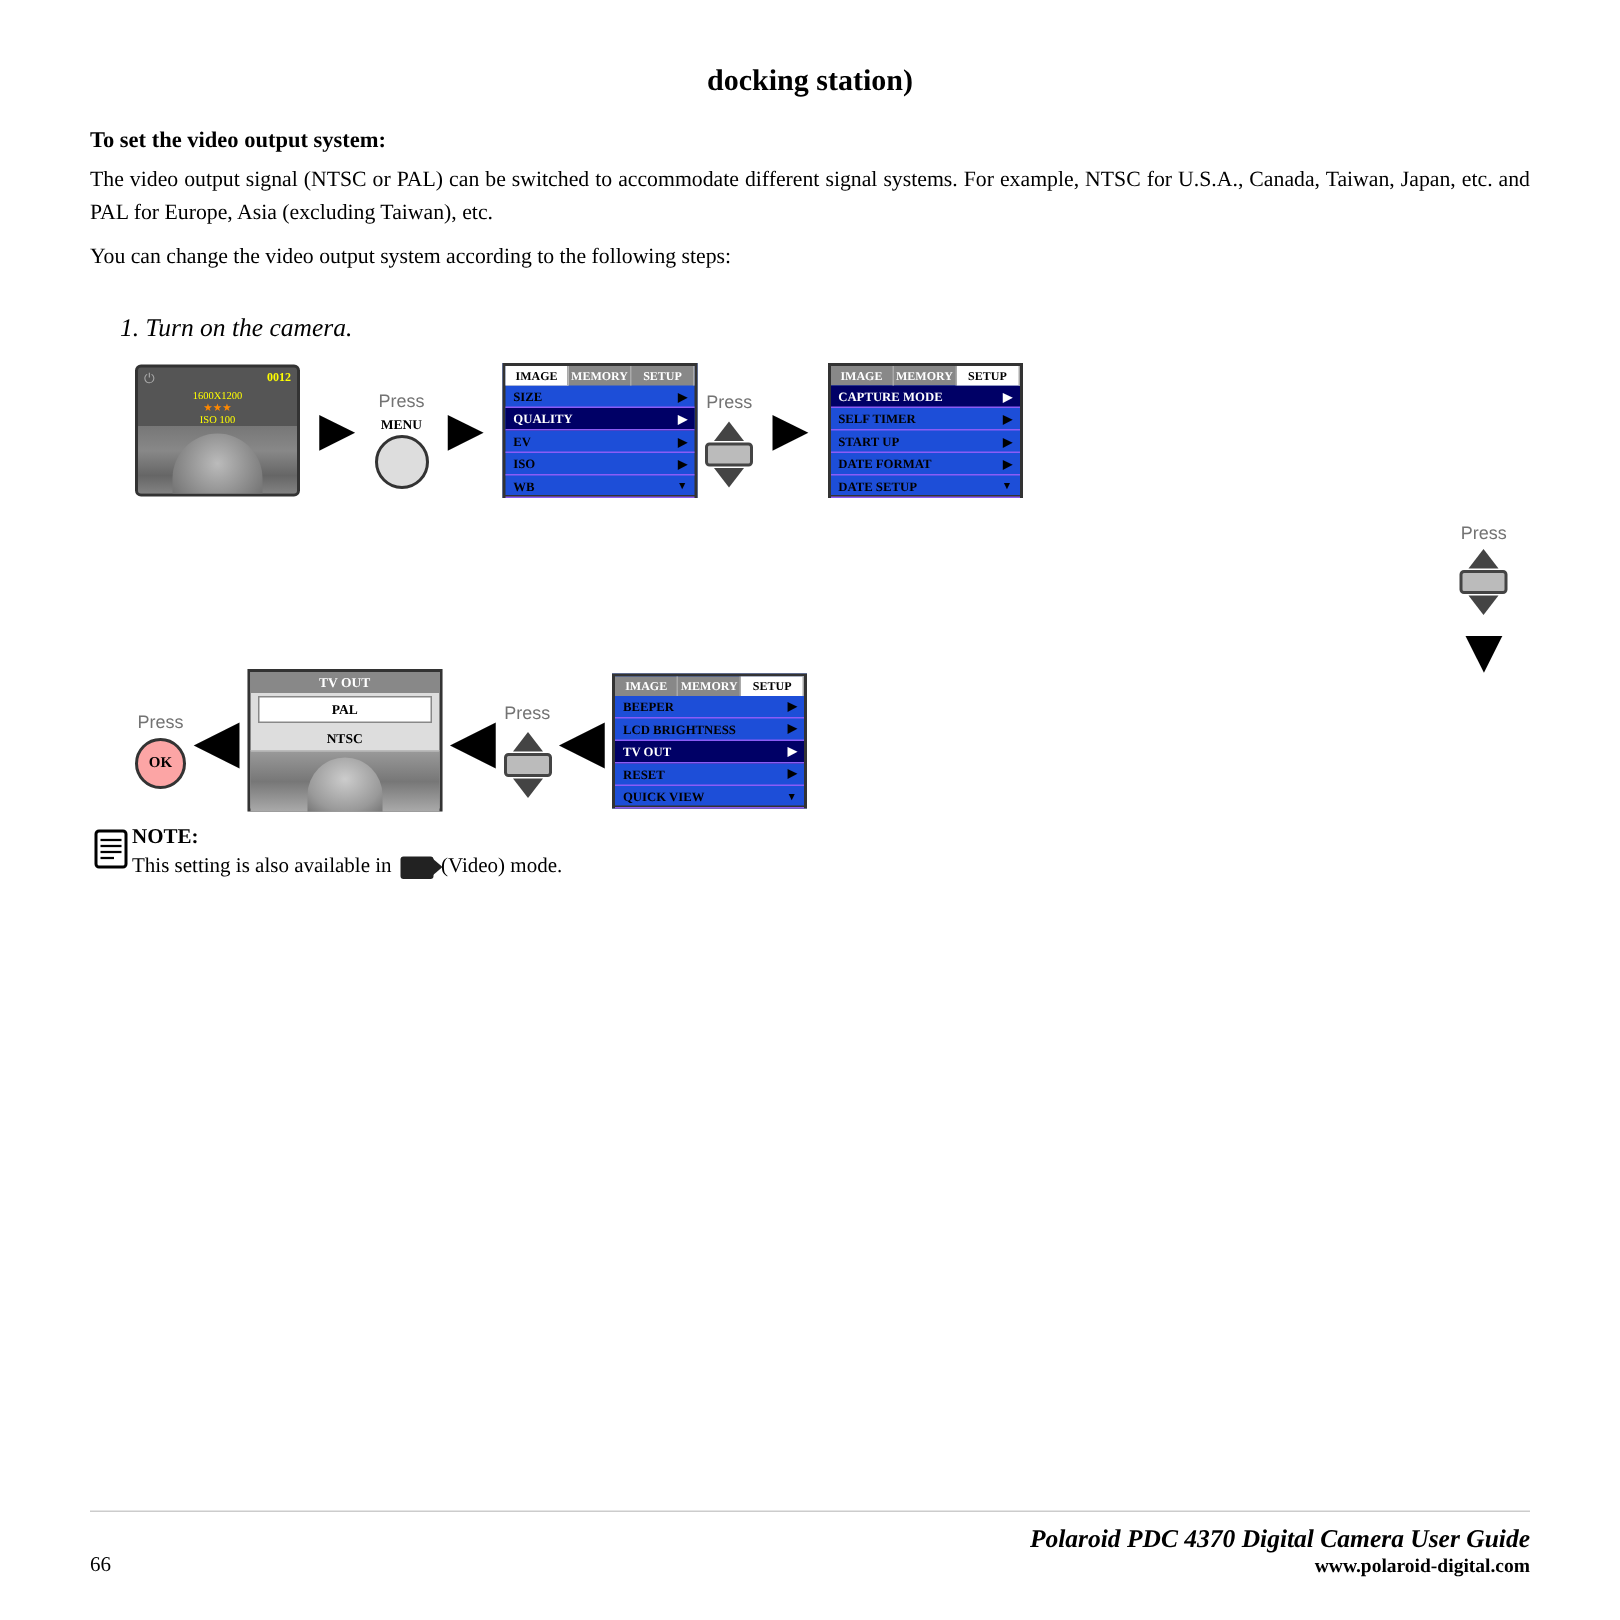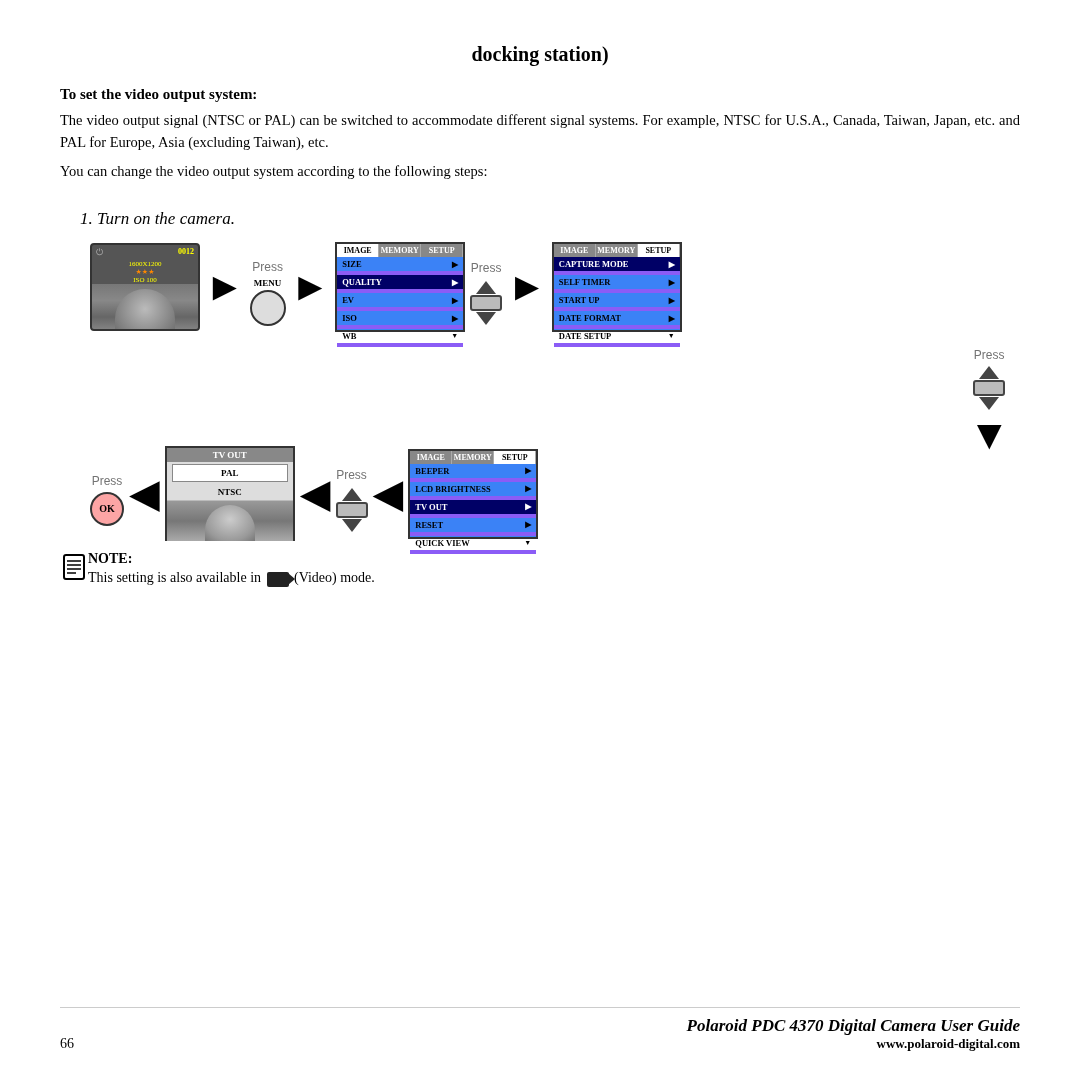--- a/index.html
+++ b/index.html
@@ -116,21 +116,21 @@
       align-items: center;
       justify-content: center;
       font-size: 10px;
       font-weight: bold;
     }
     
     .menu-screen {
       width: 130px;
       height: 90px;
       border: 2px solid #333;
-      background: #3b82f6;
+      background: #1d4ed8;
       font-size: 9px;
     }
     .menu-tab-row {
       display: flex;
       background: #888;
     }
     .menu-tab {
       flex: 1;
       text-align: center;
       font-size: 8px;
@@ -141,21 +141,21 @@
     }
     .menu-tab.active {
       background: #fff;
       color: #000;
     }
     .menu-item {
       display: flex;
       justify-content: space-between;
       align-items: center;
       padding: 2px 5px;
-      border-bottom: 4px solid #8b5cf6;
+      border-bottom: 1px solid #8b5cf6;
       font-size: 8.5px;
       font-weight: bold;
       color: #000;
     }
     .menu-item.highlight {
       background: #006;
       color: #fff;
     }
     .menu-arrow {
       font-size: 8px;

